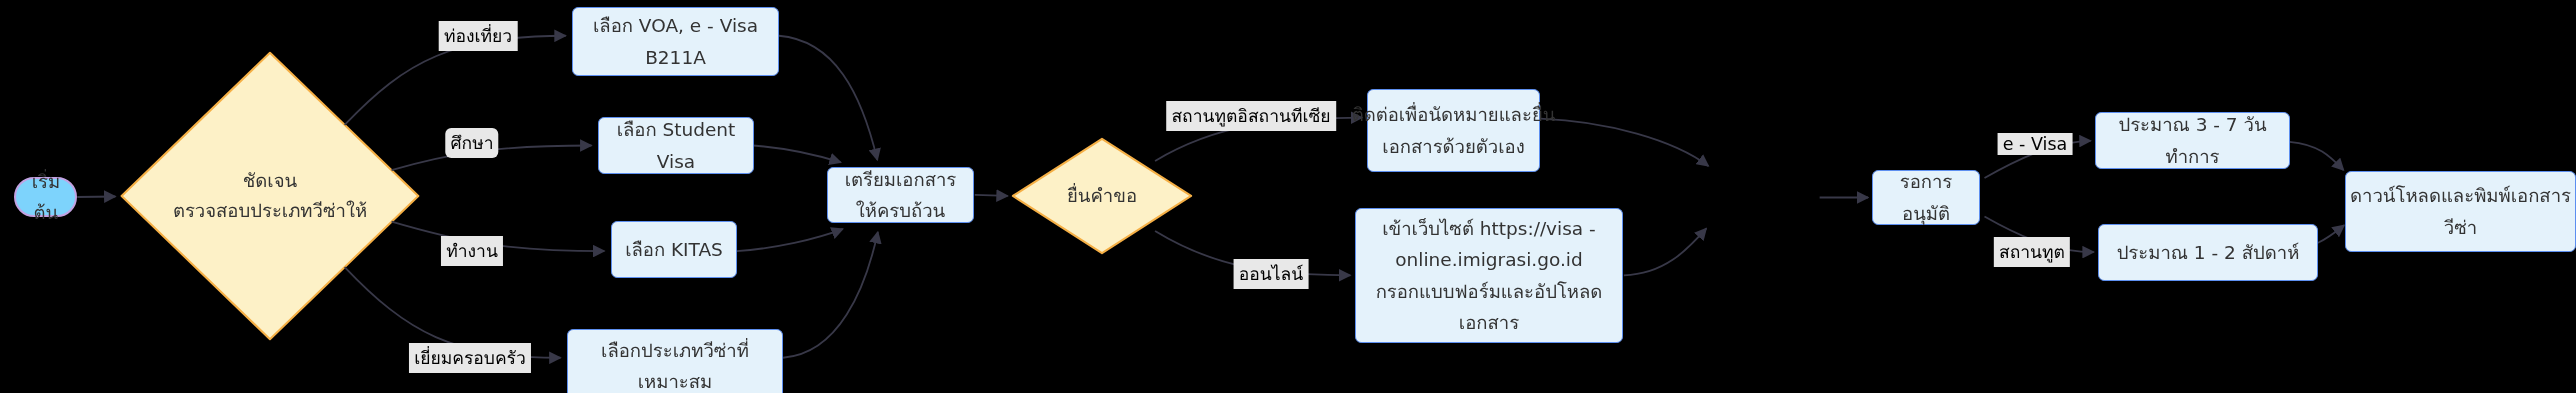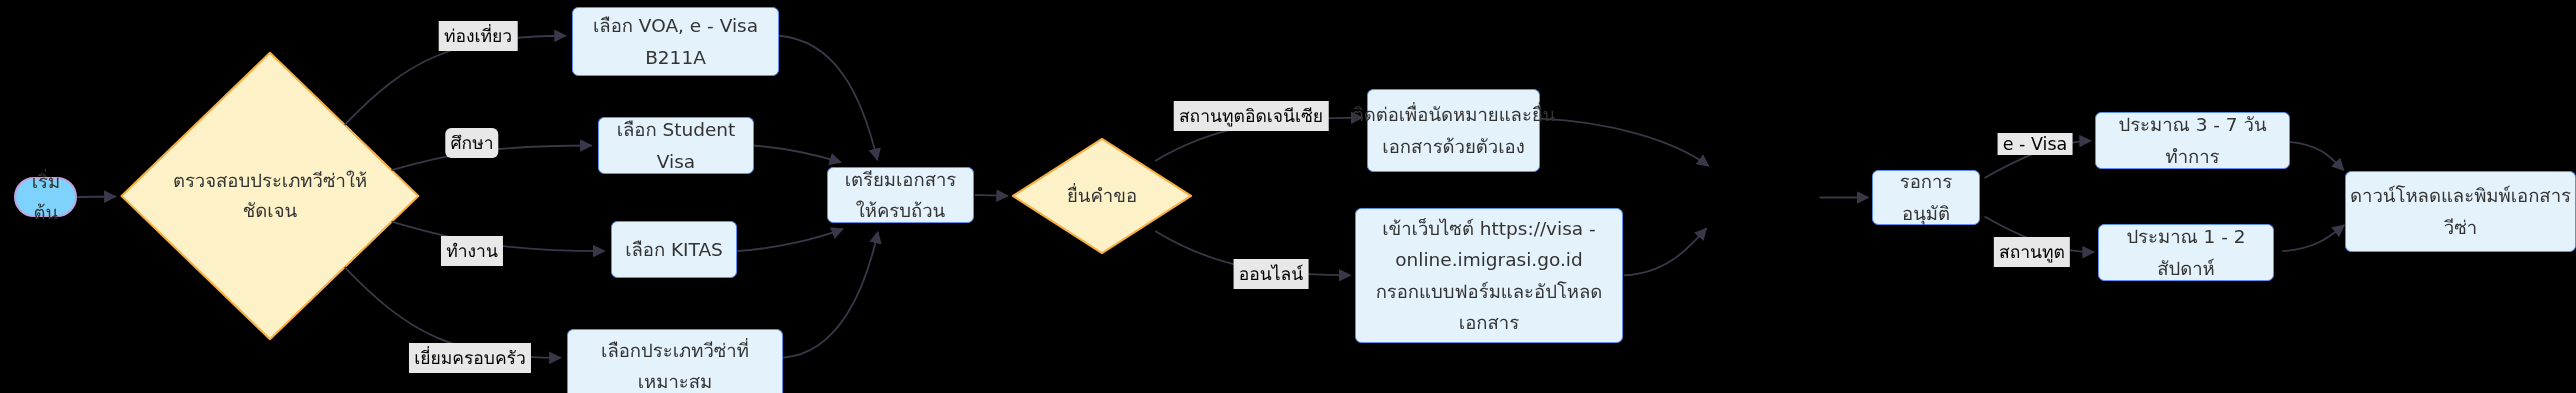--- a/index.html
+++ b/index.html
@@ -89,22 +89,22 @@
     <path class="edge" marker-end="url(#arrow)" d="M 4444 275 C 4500 280, 4522 302, 4549 330"></path>
     <path class="edge" marker-end="url(#arrow)" d="M 4430 487 C 4492 483, 4518 462, 4550 437"></path>
     <path class="edge" marker-end="url(#arrow)" d="M 5002 382 L 5090 382"></path>
   </svg>
 
   <div class="node term" style="left:14.4px;top:177px;width:63px;height:40px;">
     <span>เริ่มต้น</span>
   </div>
 
   <div class="diamond-text" style="left:270px;top:196px;">
+    <span class="ln">ชัดเจน</span>
     <span class="ln">ตรวจสอบประเภทวีซ่าให้</span>
-    <span class="ln">ชัดเจน</span>
   </div>
   <div class="diamond-text" style="left:1102px;top:196px;">
     <span class="ln">ยื่นคำขอ</span>
   </div>
 
   <div class="node proc" style="left:572px;top:7.2px;width:207px;height:69px;">
     <span>เลือก VOA, e - Visa B211A</span>
   </div>
   <div class="node proc" style="left:598px;top:117px;width:156px;height:57px;">
     <span>เลือก Student Visa</span>
@@ -131,33 +131,33 @@
       <span class="ln">กรอกแบบฟอร์มและอัปโหลด</span>
       <span class="ln">เอกสาร</span>
     </span>
   </div>
   <div class="node proc" style="left:1872px;top:170px;width:108px;height:55px;">
     <span>รอการอนุมัติ</span>
   </div>
   <div class="node proc" style="left:2095px;top:112px;width:195px;height:57px;">
     <span>ประมาณ 3 - 7 วันทำการ</span>
   </div>
-  <div class="node proc" style="left:2098px;top:224px;width:176px;height:57px;">
+  <div class="node proc" style="left:2098px;top:224px;width:220px;height:57px;">
     <span>ประมาณ 1 - 2 สัปดาห์</span>
   </div>
   <div class="node proc" style="left:2345px;top:156px;width:231px;height:81px;margin-top:15px;">
     <span class="lines">
       <span class="ln">ดาวน์โหลดและพิมพ์เอกสาร</span>
       <span class="ln">วีซ่า</span>
     </span>
   </div>
 
   <div class="edge-label" style="left:478px;top:36px;">ท่องเที่ยว</div>
   <div class="edge-label" style="left:472px;top:143px;border-radius:6px;">ศึกษา</div>
   <div class="edge-label" style="left:472px;top:251px;">ทำงาน</div>
   <div class="edge-label" style="left:470px;top:358px;">เยี่ยมครอบครัว</div>
-  <div class="edge-label" style="left:1251px;top:116px;">สถานทูตอิดเจนีเซีย</div>
+  <div class="edge-label" style="left:1251px;top:116px;">สถานทูตอิสถานทีเซีย</div>
   <div class="edge-label" style="left:1271px;top:274px;">ออนไลน์</div>
   <div class="edge-label" style="left:2035px;top:144px;">e - Visa</div>
   <div class="edge-label" style="left:2032px;top:252px;">สถานทูต</div>
 
 </div>
 
 
 </body></html>

